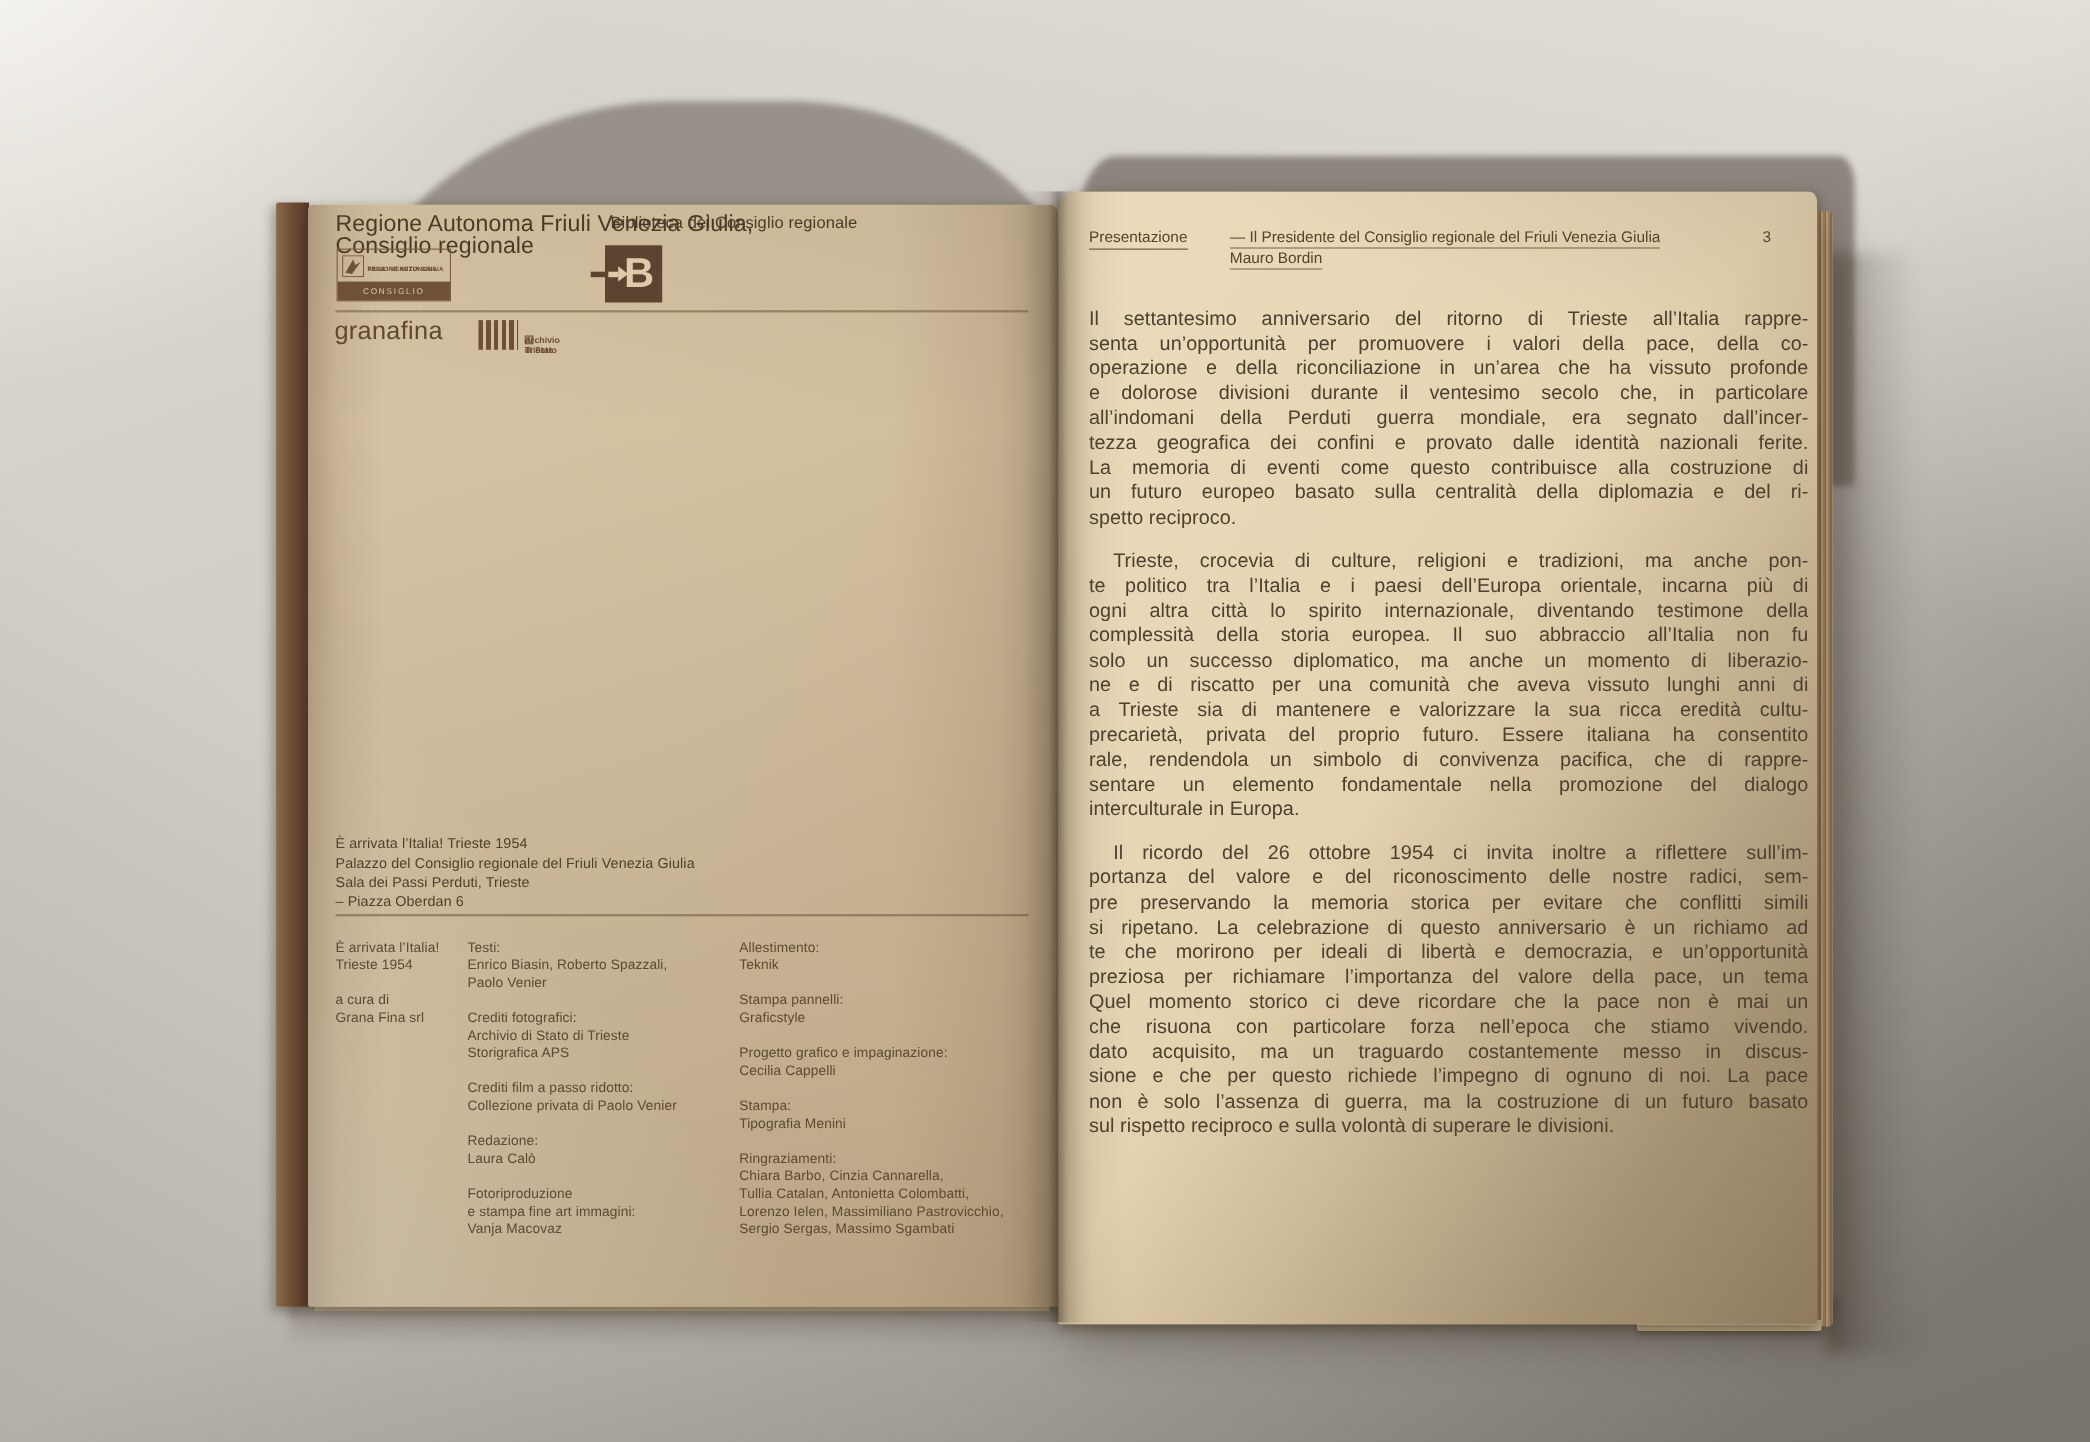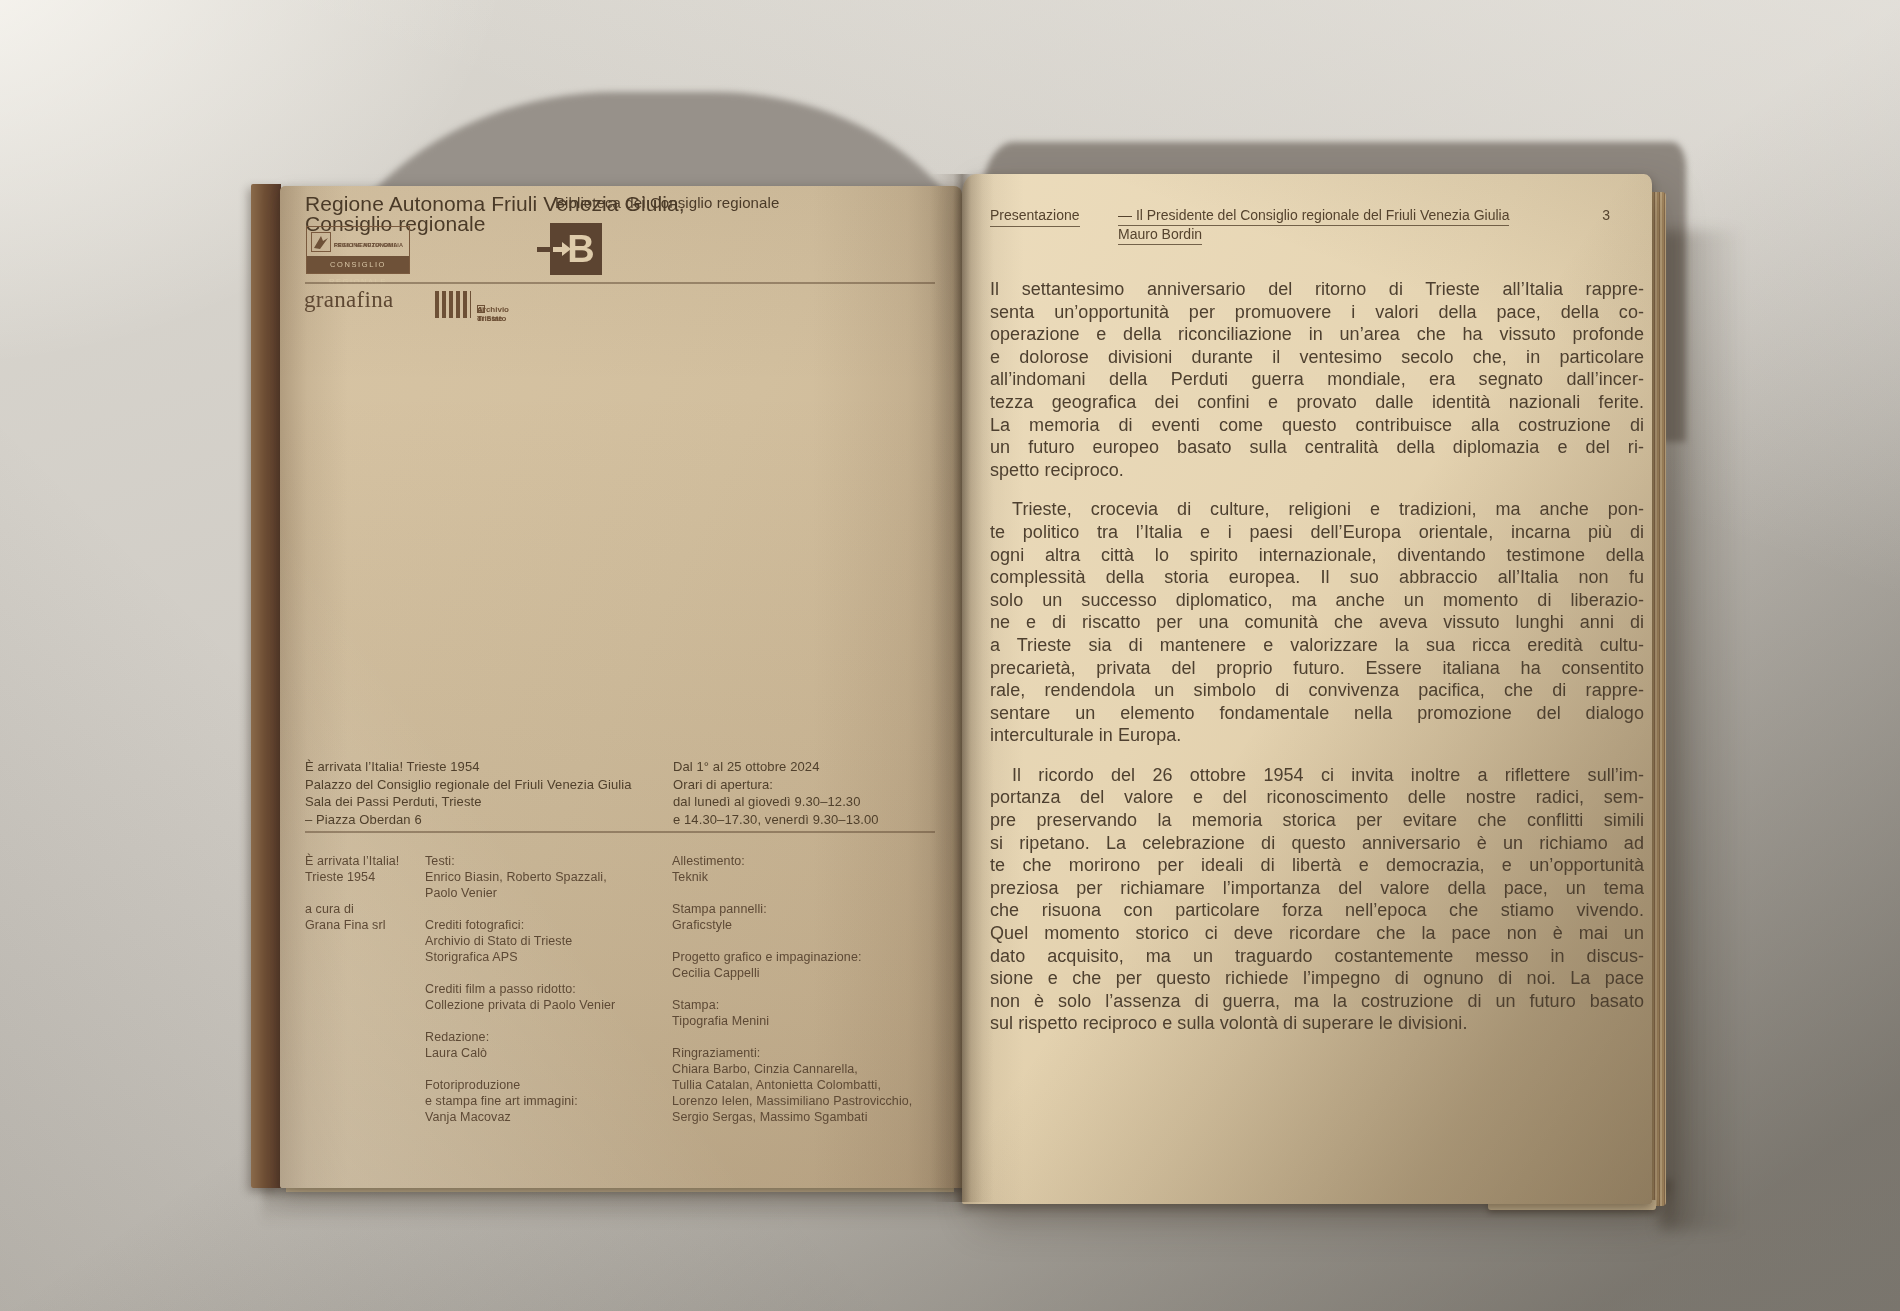--- a/index.html
+++ b/index.html
@@ -59,21 +59,21 @@
   .lr-bar{position:absolute;left:0;bottom:0;width:100%;height:17px;background:#6e5138;color:#d9c7a6;
     font-size:7.5px;letter-spacing:1.6px;text-align:center;line-height:17px;text-transform:uppercase;}
   .logo-b{left:270px;top:37px;width:52px;height:52px;background:#5c4431;}
   .lb-letter{position:absolute;left:0;top:0;width:100%;height:100%;display:flex;align-items:center;justify-content:center;
     padding-left:10px;box-sizing:border-box;font-weight:bold;font-size:38px;color:#decbaa;}
   .lb-stub{left:-13px;top:24px;width:13px;height:5px;background:#5c4431;}
   .lb-shaft{left:3px;top:24px;width:9px;height:5px;background:#decbaa;}
   .lb-head{left:12px;top:19px;width:0;height:0;border-left:9px solid #decbaa;border-top:7px solid transparent;border-bottom:7px solid transparent;}
   .rule{left:25px;width:630px;height:2px;background:rgba(95,73,51,0.5);}
   .rule1{top:96px;} .rule2{top:645px;}
-  .granafina{left:24px;top:101px;font-family:Liberation Serif, serif;font-size:23px;color:#5e4833;letter-spacing:.3px;}
+  .granafina{left:24px;top:101px;font-family:Liberation Sans, sans-serif;font-size:23px;color:#5e4833;letter-spacing:.3px;}
   .logo-archivio{left:155px;top:105px;display:flex;align-items:center;}
   .la-bars{position:static;width:36px;height:27px;flex:none;
     background:repeating-linear-gradient(to right,#6d5036 0 4px,rgba(0,0,0,0) 4px 7px);}
   .la-text{position:static;margin-left:6px;font-size:8px;line-height:9.5px;color:#6d5036;font-weight:bold;}
   .la-sq{display:inline-block;width:6px;height:6px;border:1px solid #6d5036;margin-right:2px;}
   .exhibition{left:0;top:572px;width:100%;height:70px;}
   .ex-left{left:25px;top:0;width:350px;}
   .ex-right{left:393px;top:0;width:260px;}
   .exhibition .ln{position:static;font-size:13px;line-height:17.5px;color:#50402c;letter-spacing:.1px;}
   .colophon{left:0;top:667px;width:100%;height:300px;}
@@ -148,26 +148,20 @@
       </div>
     </div>
 
     <div class="exhibition">
       <div class="ex-left">
           <div class="ln">È arrivata l’Italia! Trieste 1954</div>
           <div class="ln">Palazzo del Consiglio regionale del Friuli Venezia Giulia</div>
           <div class="ln">Sala dei Passi Perduti, Trieste</div>
           <div class="ln">– Piazza Oberdan 6</div>
         </div>
-      <div class="ex-right">
-          <div class="ln">Dal 1° al 25 ottobre 2024</div>
-          <div class="ln">Orari di apertura:</div>
-          <div class="ln">dal lunedì al giovedì 9.30–12.30</div>
-          <div class="ln">e 14.30–17.30, venerdì 9.30–13.00</div>
-        </div>
     </div>
 
     <div class="rule rule2"></div>
 
     <div class="colophon">
       <div class="col c1">
           <div class="ln">È arrivata l’Italia!</div>
           <div class="ln">Trieste 1954</div>
           <div class="ln">&nbsp;</div>
           <div class="ln">a cura di</div>
@@ -248,22 +242,22 @@
           <div class="bl just">sentare un elemento fondamentale nella promozione del dialogo</div>
           <div class="bl">interculturale in Europa.</div>
         </div>
         <div class="para">
           <div class="bl just indent">Il ricordo del 26 ottobre 1954 ci invita inoltre a riflettere sull’im-</div>
           <div class="bl just">portanza del valore e del riconoscimento delle nostre radici, sem-</div>
           <div class="bl just">pre preservando la memoria storica per evitare che conflitti simili</div>
           <div class="bl just">si ripetano. La celebrazione di questo anniversario è un richiamo ad</div>
           <div class="bl just">te che morirono per ideali di libertà e democrazia, e un’opportunità</div>
           <div class="bl just">preziosa per richiamare l’importanza del valore della pace, un tema</div>
+          <div class="bl just">Quel momento storico ci deve ricordare che la pace non è mai un</div>
           <div class="bl just">che risuona con particolare forza nell’epoca che stiamo vivendo.</div>
-          <div class="bl just">Quel momento storico ci deve ricordare che la pace non è mai un</div>
           <div class="bl just">dato acquisito, ma un traguardo costantemente messo in discus-</div>
           <div class="bl just">sione e che per questo richiede l’impegno di ognuno di noi. La pace</div>
           <div class="bl just">non è solo l’assenza di guerra, ma la costruzione di un futuro basato</div>
           <div class="bl">sul rispetto reciproco e sulla volontà di superare le divisioni.</div>
         </div>
       </div>
   </div>
 
   <div class="fold"></div>
 </div>

